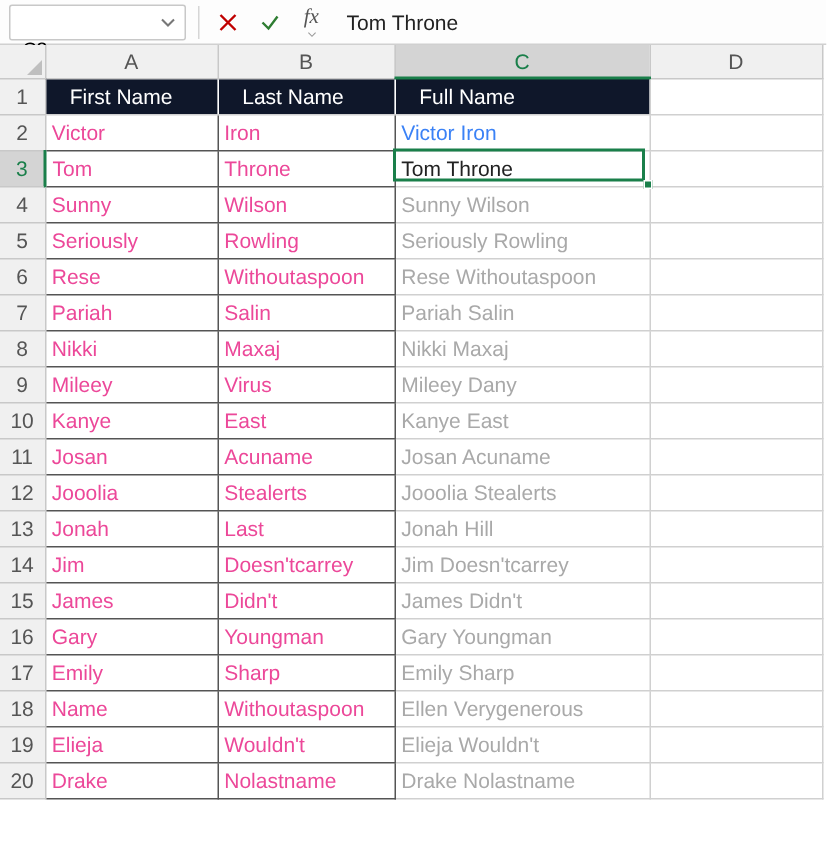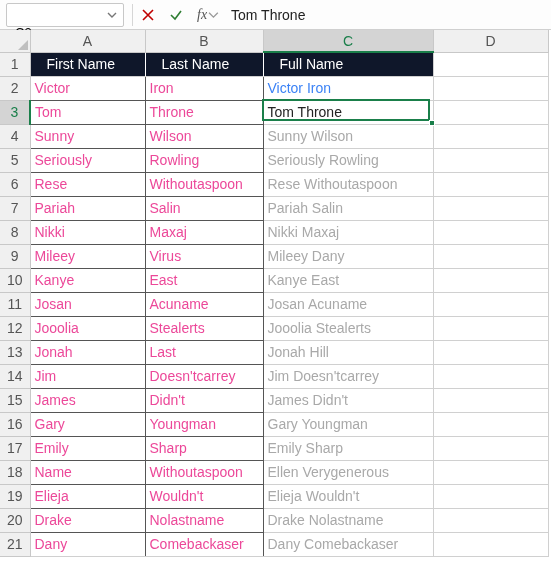--- a/index.html
+++ b/index.html
@@ -2,21 +2,21 @@
 <html><head>
 <meta charset="utf-8">
 <style>
   * { box-sizing: border-box; margin: 0; padding: 0; }
   html, body { font-family: "Segoe UI", Arial, sans-serif; font-size: 14px; background: #fff; width: 551px; height: 568px; overflow: hidden; }
   .formula-bar { display: flex; align-items: center; height: 30px; border-bottom: 1px solid #d0d0d0; background: #fdfdfd; padding: 2px 6px; gap: 6px; }
   .name-box { display: flex; align-items: center; border: 1px solid #c8c8c8; background: #fff; height: 24px; padding: 0 6px 0 8px; width: 118px; justify-content: space-between; border-radius: 2px; }
   .name-box-text { font-size: 13px; margin-top: 36px; }
   .chev { width: 10px; height: 10px; }
   .vsep { width: 1px; height: 22px; background: #d6d6d6; margin: 0 2px; }
-  .fb-btn { width: 22px; height: 22px; display: flex; align-items: center; justify-content: flex-start; color: #666; cursor: pointer; }
+  .fb-btn { width: 22px; height: 22px; display: flex; align-items: center; justify-content: center; color: #666; cursor: pointer; flex-direction: column; }
   .fb-btn svg { width: 14px; height: 14px; }
   .cancel-x { color: #c00000; }
   .enter-chk { color: #2e7d32; }
   .fx { font-style: italic; font-family: "Times New Roman", serif; font-size: 14px; color: #555; margin-right: 1px; }
   .fx-chev { width: 8px; height: 8px; }
   .formula-input { flex: 1; height: 24px; border: none; outline: none; background: transparent; font-size: 14px; padding: 0 6px; color: #222; }
   .sheet-wrap { position: relative; width: 100%; height: calc(100% - 30px); overflow: hidden; background: #fff; }
   table.grid { border-collapse: collapse; table-layout: fixed; width: 548px; }
   .corner { width: 30px; height: 22px; background: #f0f0f0; border-right: 1px solid #c8c8c8; border-bottom: 1px solid #c8c8c8; }
   .corner svg { float: right; margin: 8px 2px 0 0; }
@@ -224,24 +224,17 @@
           <td class="cell ghost" id="cell-C19">Elieja Wouldn't</td>
           <td class="blank"></td>
         </tr>
         <tr>
           <th class="row">20</th>
           <td class="cell table-cell">Drake</td>
           <td class="cell table-cell">Nolastname</td>
           <td class="cell ghost" id="cell-C20">Drake Nolastname</td>
           <td class="blank"></td>
         </tr>
-        <tr class="rlast">
-          <th class="row">21</th>
-          <td class="cell table-cell">Dany</td>
-          <td class="cell table-cell">Comebackaser</td>
-          <td class="cell ghost" id="cell-C21">Dany Comebackaser</td>
-          <td class="blank"></td>
-        </tr>
       </tbody>
   </table>
   <div class="active-outline" id="active-outline" style="left: 262px; top: 69px; width: 168px; height: 22px;"></div>
   <div class="fill-handle" id="fill-handle" style="left: 429px; top: 90px;"></div>
 </div>
 
 </body></html>

